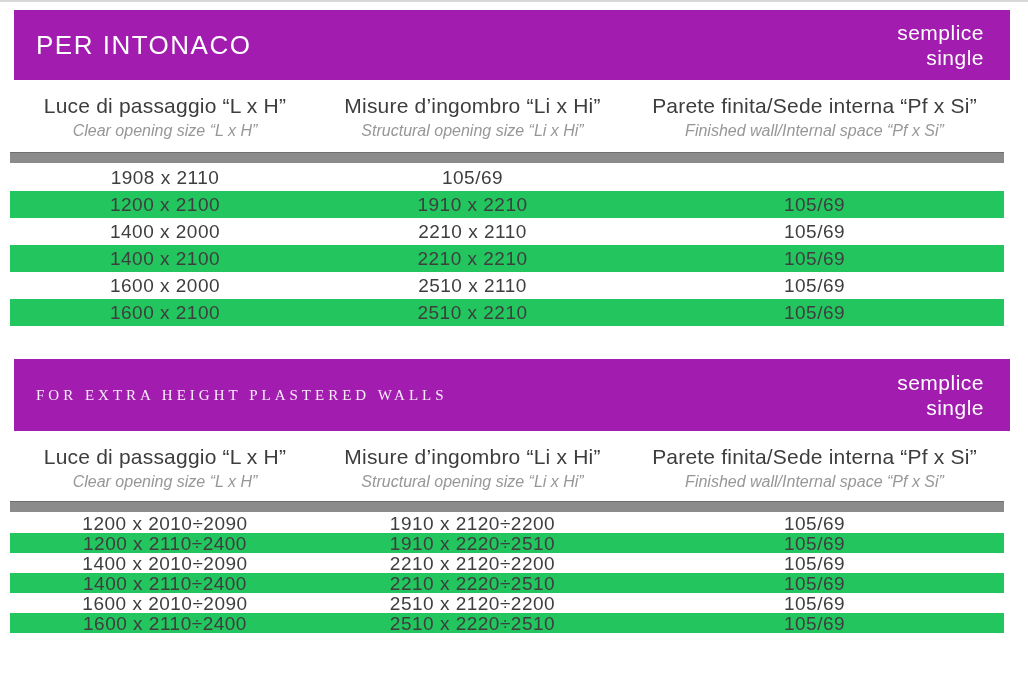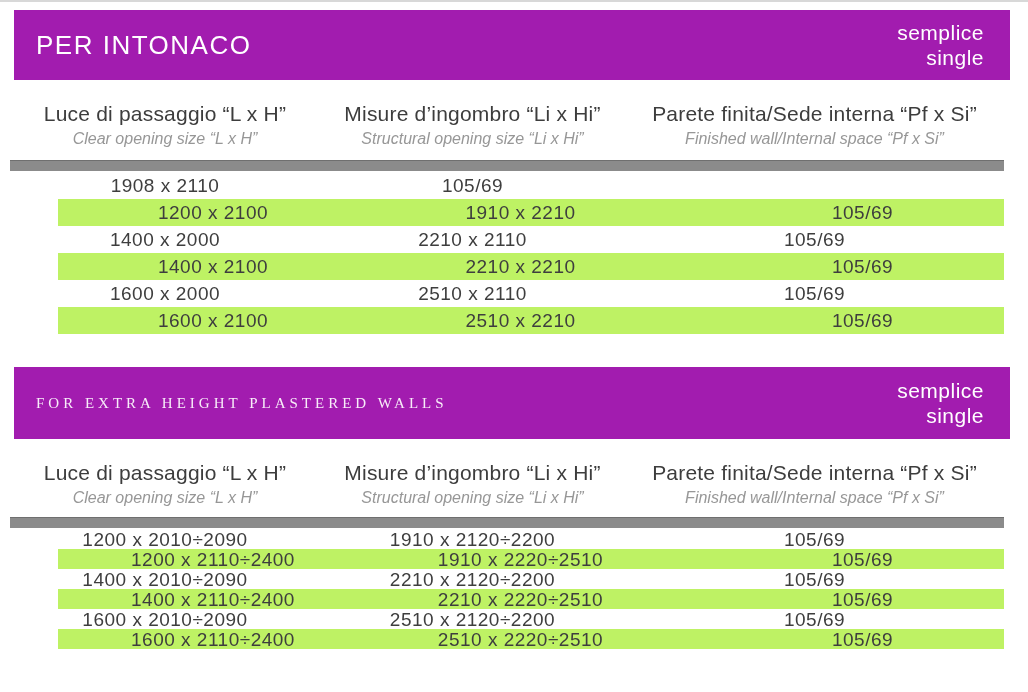--- a/index.html
+++ b/index.html
@@ -33,21 +33,21 @@
     font-family:"Liberation Serif", serif;
     font-size:15px; letter-spacing:4px; text-transform:uppercase;
     line-height:22px;
   }
   .banner-tag {
     color:#ffffff; text-align:right; font-size:21px; line-height:25px;
     font-weight:400; letter-spacing:0.5px;
   }
   
   .cols {
-    margin:20px 24px 0 10px;
+    margin:12px 24px 0 10px;
     display:grid;
     grid-template-columns:310px 305px 379px;
   }
   .col-head { text-align:center; }
   .col-main { color:#3d3d3d; font-size:21px; line-height:27px; letter-spacing:0.2px; }
   .col-sub  { color:#979797; font-size:16px; line-height:24px; font-style:italic; }
   
   .bar {
     margin:9px 24px 0 10px;
     height:11px;
@@ -57,21 +57,21 @@
   .bar-2 { margin-top:7px; }
   
   .rows { margin:1px 24px 0 10px; }
   .row {
     display:grid;
     grid-template-columns:310px 305px 379px;
     align-items:center;
     height:27px;
   }
   .rows-2 .row { height:20px; }
-  .row.alt { background:#bef264;margin-left:48px; }
+  .row.alt { background:#22c55e; }
   .cell {
     text-align:center;
     color:#3e3e3e; font-size:19px; letter-spacing:0.5px;
   }
   .gap-2 { height:33px; }
 </style>
 </head>
 <body>
 
 <div class="page">

